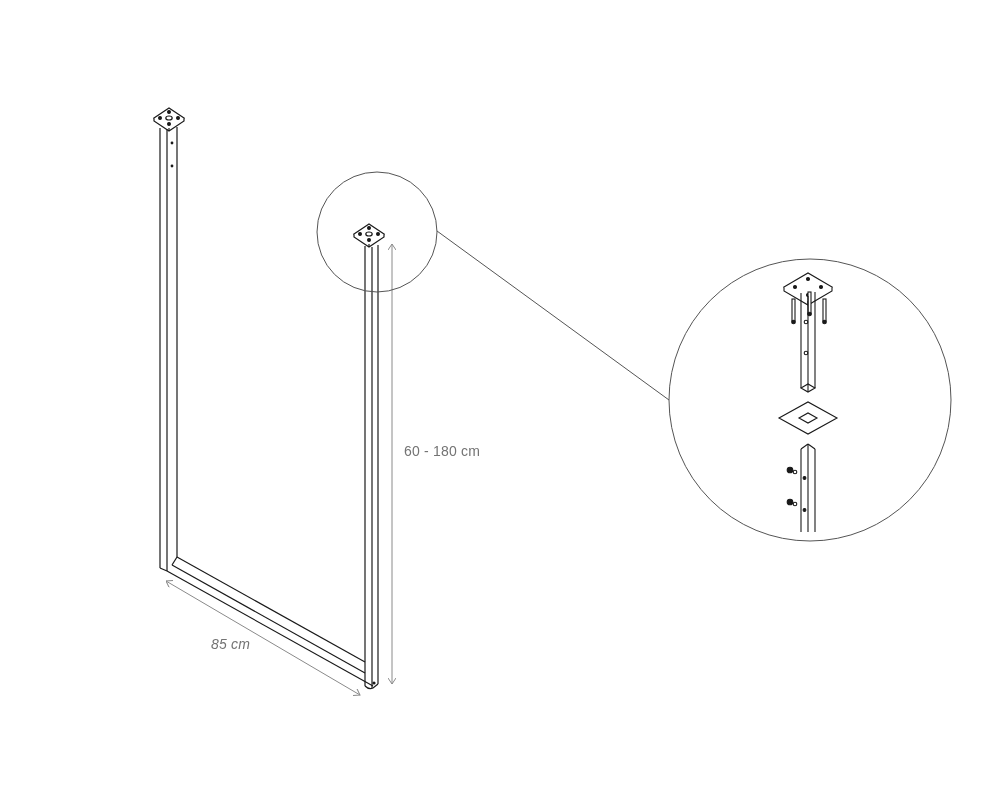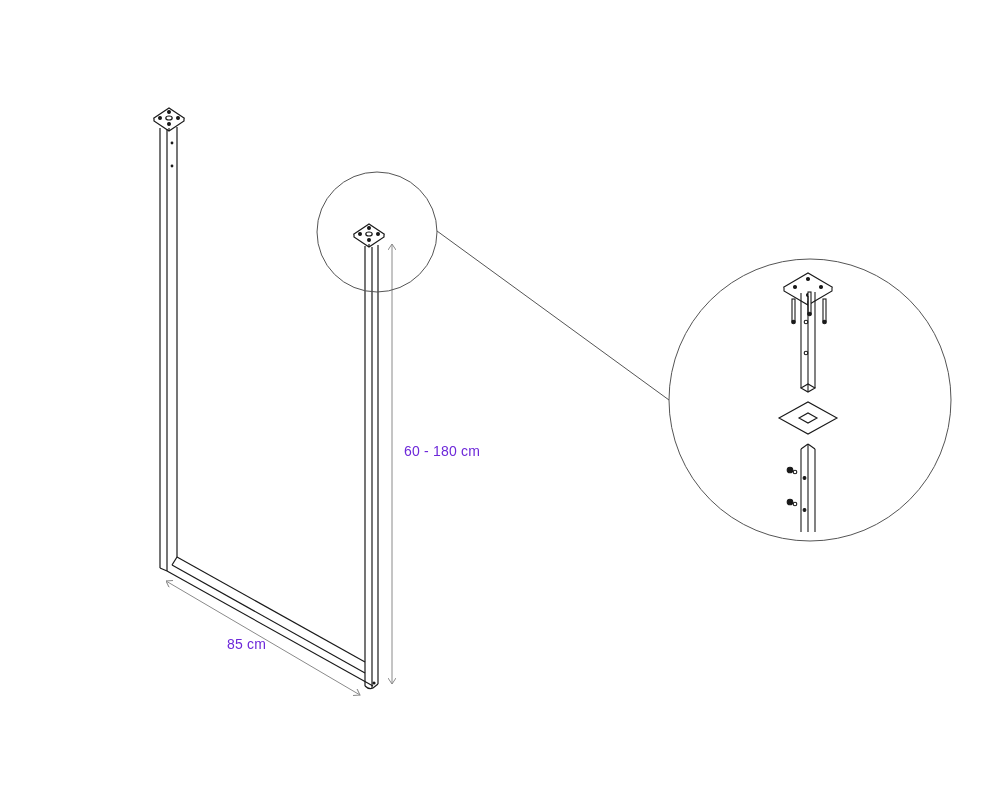--- a/index.html
+++ b/index.html
@@ -17,31 +17,32 @@
     #diagram {
       position: absolute;
       left: 0;
       top: 0;
       width: 1000px;
       height: 800px;
     }
     .label {
       position: absolute;
       font-size: 14px;
-      color: #6d28d9;
+      color: #737373;
       white-space: nowrap;
       letter-spacing: 0.2px;
     }
     #label-height {
       left: 404px;
       top: 443px;
     }
     #label-width {
-      left: 227px;
+      left: 211px;
       top: 636px;
+      font-style: italic;
     }
   </style>
 </head>
 <body>
 
 <svg id="diagram" viewBox="0 0 1000 800" xmlns="http://www.w3.org/2000/svg">
   <defs>
     <marker id="arrow-end" markerWidth="8" markerHeight="8" refX="6" refY="4" orient="auto" markerUnits="userSpaceOnUse">
       <path d="M0,0 L6,4 L0,8" fill="none" stroke="#8a8a8a" stroke-width="1"></path>
     </marker>

